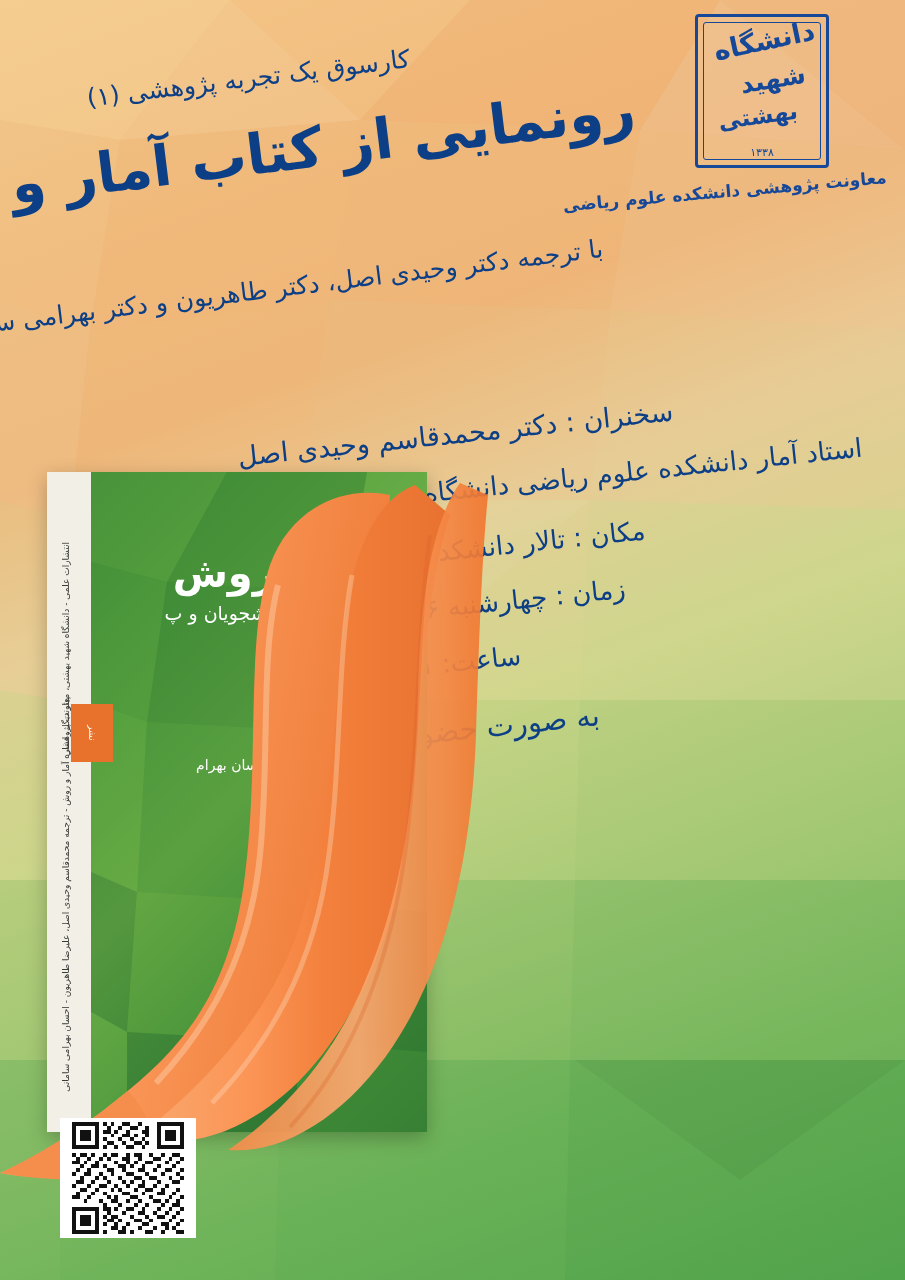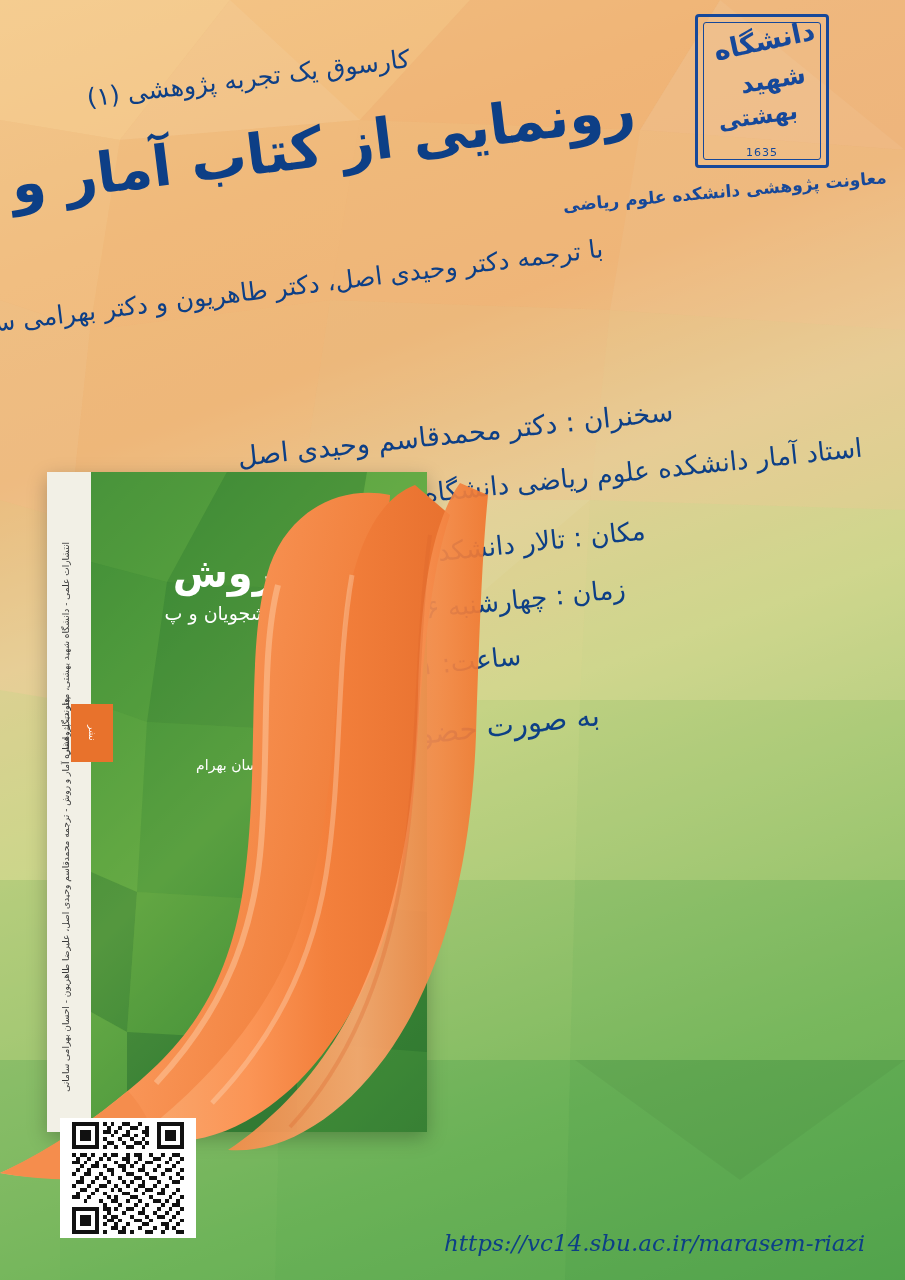--- a/index.html
+++ b/index.html
@@ -290,21 +290,21 @@
       <polygon points="575,1060 905,1060 740,1180" fill="#000000" opacity=".04"></polygon>
     </svg>
   </div>
 
   <div class="logo-block">
     <div class="logo-box">
       <div class="logo-inner"></div>
       <div class="logo-word logo-w1">دانشگاه</div>
       <div class="logo-word logo-w2">شهید</div>
       <div class="logo-word logo-w3">بهشتی</div>
-      <div class="logo-year">1635</div>
+      <div class="logo-year">۱۳۳۸</div>
     </div>
     <div class="logo-caption">معاونت پژوهشی دانشکده علوم ریاضی</div>
   </div>
 
   <div class="kicker">کارسوق یک تجربه پژوهشی (۱)</div>
   <div class="title">رونمایی از کتاب آمار و روش علمی</div>
   <div class="subtitle">با ترجمه دکتر وحیدی اصل، دکتر طاهریون و دکتر بهرامی سامانی</div>
 
   <div class="details">
     <span class="detail d1">سخنران : دکتر محمدقاسم وحیدی اصل</span>
@@ -578,15 +578,14 @@
         <rect x="8" y="28" width="1" height="1"></rect>
           <rect x="12" y="28" width="2" height="1"></rect>
           <rect x="15" y="28" width="1" height="1"></rect>
           <rect x="19" y="28" width="2" height="1"></rect>
           <rect x="23" y="28" width="1" height="1"></rect>
           <rect x="27" y="28" width="2" height="1"></rect>
       </g>
     </svg>
   </div>
 
-  <div class="link">https://vc14.sbu.ac.ir/marasem-riazi</div>
 
 </div>
 
 </body></html>

